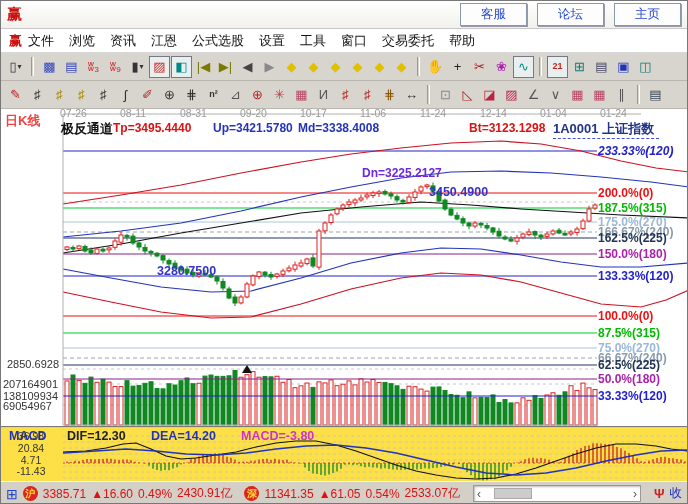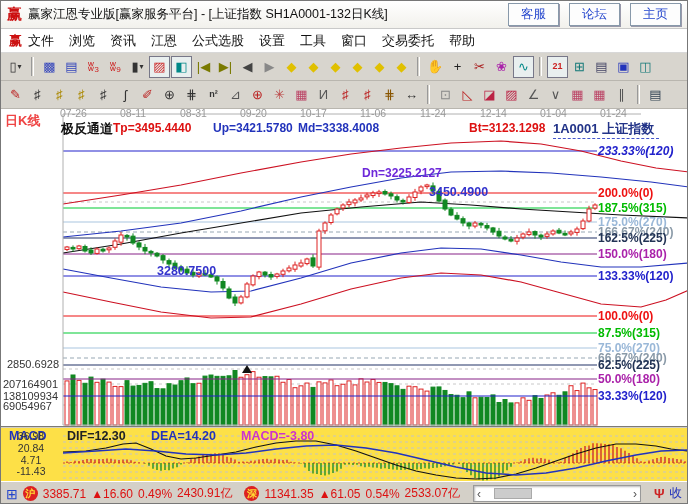--- a/index.html
+++ b/index.html
@@ -7,21 +7,21 @@
   #app{position:relative;width:688px;height:504px;background:#fff;
        font-family:"Liberation Sans",sans-serif;overflow:hidden;border:1px solid #777}
   
   .titlebar{height:28px;display:flex;align-items:center;padding:0 6px;
             background:linear-gradient(#ffffff,#f2f1ec);border-bottom:1px solid #c9c9c9}
   .logo{color:#cc1111;font-weight:bold;font-size:15px;margin-right:6px}
   .logo.sm{font-size:13px}
   .title{font-size:12.5px;color:#111;white-space:nowrap}
   .tb-btns{margin-left:auto;display:flex;gap:10px}
   .tbtn{font-family:"Liberation Sans",sans-serif;font-size:12.5px;color:#2244cc;background:#fdfdfd;
-        border:1px solid #8899aa;box-shadow:1px 1px 0 #99a;padding:2px 12px;cursor:pointer}
+        border:1px solid #8899aa;box-shadow:1px 1px 0 #99a;padding:2px 20px;cursor:pointer}
   
   .menubar{height:24px;display:flex;align-items:center;padding:0 8px;background:#fff;
            border-bottom:1px solid #d8d8d8}
   .mitems{display:flex;gap:15px}
   .mitem{font-size:13px;color:#111;cursor:pointer;white-space:nowrap}
   
   .tbar{height:28px;display:flex;align-items:center;background:#d8d5ce;
         border-bottom:1px solid #b9b6af;padding:0 4px;gap:1px;overflow:hidden}
   .ticon{width:21px;height:22px;display:inline-flex;align-items:center;justify-content:center;
          font-size:13px;cursor:pointer;flex:none}
@@ -65,21 +65,20 @@
   .santenna{color:#cc2222;font-weight:bold;font-size:13px;margin-left:8px}
   .sclose{color:#2233bb;font-size:12.5px}
 </style>
 </head>
 <body>
 
 <div id="app">
 
   <div class="titlebar">
     <span class="logo">赢</span>
-    <span class="title">赢家江恩专业版[赢家服务平台] - [上证指数  SH1A0001-132日K线]</span>
     <span class="tb-btns" id="tb-btns">
         <button class="tbtn">客服</button>
         <button class="tbtn">论坛</button>
         <button class="tbtn">主页</button>
       </span>
   </div>
 
   <div class="menubar">
     <span class="logo sm">赢</span>
     <span class="mitems" id="menu-items">

